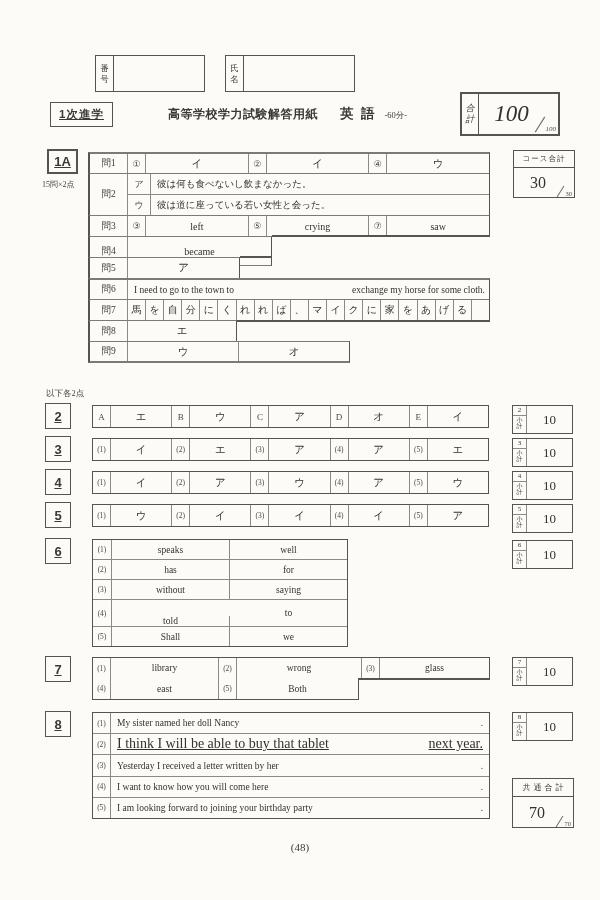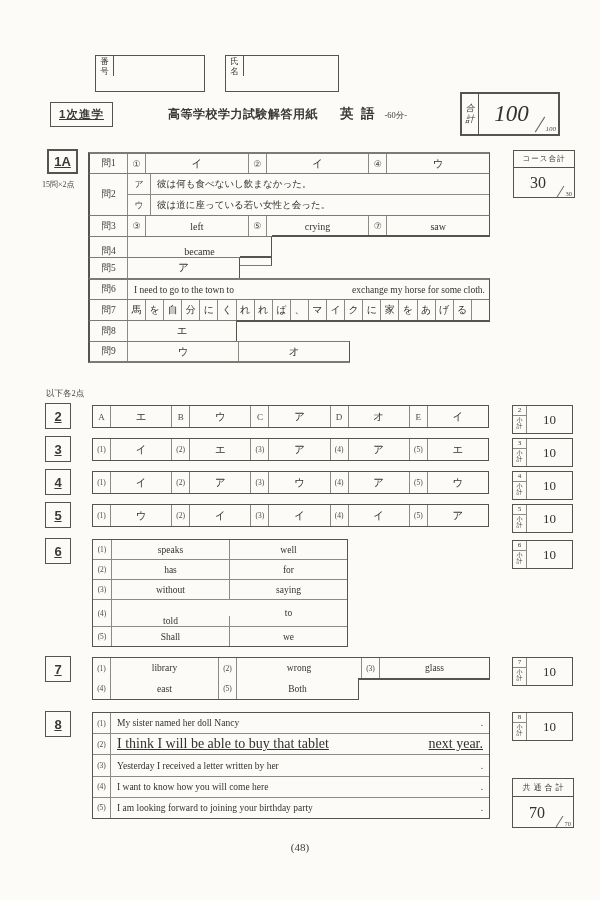--- a/index.html
+++ b/index.html
@@ -4,21 +4,21 @@
 <style>
   html,body{margin:0;padding:0;background:#fbfaf7;}
   .sheet{position:relative;width:600px;height:900px;background:#fcfbf8;overflow:hidden;
          font-family:"Liberation Serif",serif;color:#3a3935;}
   .abs{position:absolute;box-sizing:border-box;}
   .flex{display:flex;}
   .ctr{display:flex;align-items:center;justify-content:center;}
   .sans{font-family:"Liberation Sans",sans-serif;text-decoration:underline;}
   
   .bbox{border:2px solid #55544f;background:#fcfbf8;}
-  .mbox{border:1.5px solid #55544f;background:#fcfbf8;flex-direction:column;}
+  .mbox{border:1.5px solid #55544f;background:#fcfbf8;}
   .vtext{width:1em;word-break:break-all;line-height:1.2;text-align:center;}
   
   .row{position:absolute;box-sizing:border-box;display:flex;background:#fcfbf8;
        border:1px solid #7b7a74;border-left:2px solid #55544f;border-right:1.5px solid #55544f;}
   .qlab{width:37px;border-right:1px solid #8b8a84;display:flex;align-items:center;justify-content:center;
         font-size:9.5px;flex:none;}
   .numc{width:17px;border-right:1px solid #8b8a84;display:flex;align-items:center;justify-content:center;
         font-size:9px;flex:none;color:#4a4944;}
   .ansc{flex:1;display:flex;align-items:center;justify-content:center;font-size:10.5px;
         border-right:1px solid #8b8a84;color:#33322d;}
@@ -48,21 +48,21 @@
 <body>
 
 <div class="sheet">
 
   <div class="abs mbox flex" style="left:95px;top:55px;width:110px;height:37px;">
     <div class="ctr" style="width:17px;border-right:1px solid #55544f;">
       <span class="vtext" style="font-size:8.5px;">番号</span>
     </div>
     <div style="flex:1;"></div>
   </div>
-  <div class="abs mbox flex" style="left:225px;top:55px;width:114px;height:37px;">
+  <div class="abs mbox flex" style="left:225px;top:55px;width:130px;height:37px;">
     <div class="ctr" style="width:17px;border-right:1px solid #55544f;">
       <span class="vtext" style="font-size:8.5px;">氏名</span>
     </div>
     <div style="flex:1;"></div>
   </div>
 
   <div class="abs mbox ctr sans" style="left:50px;top:102px;height:25px;padding:0 8px;font-size:11.5px;font-weight:bold;letter-spacing:1px;">1次進学</div>
 
   <div class="abs" style="left:168px;top:105px;width:300px;display:flex;align-items:baseline;">
     <span style="font-size:12px;font-weight:bold;letter-spacing:0.5px;">高等学校学力試験解答用紙</span>

